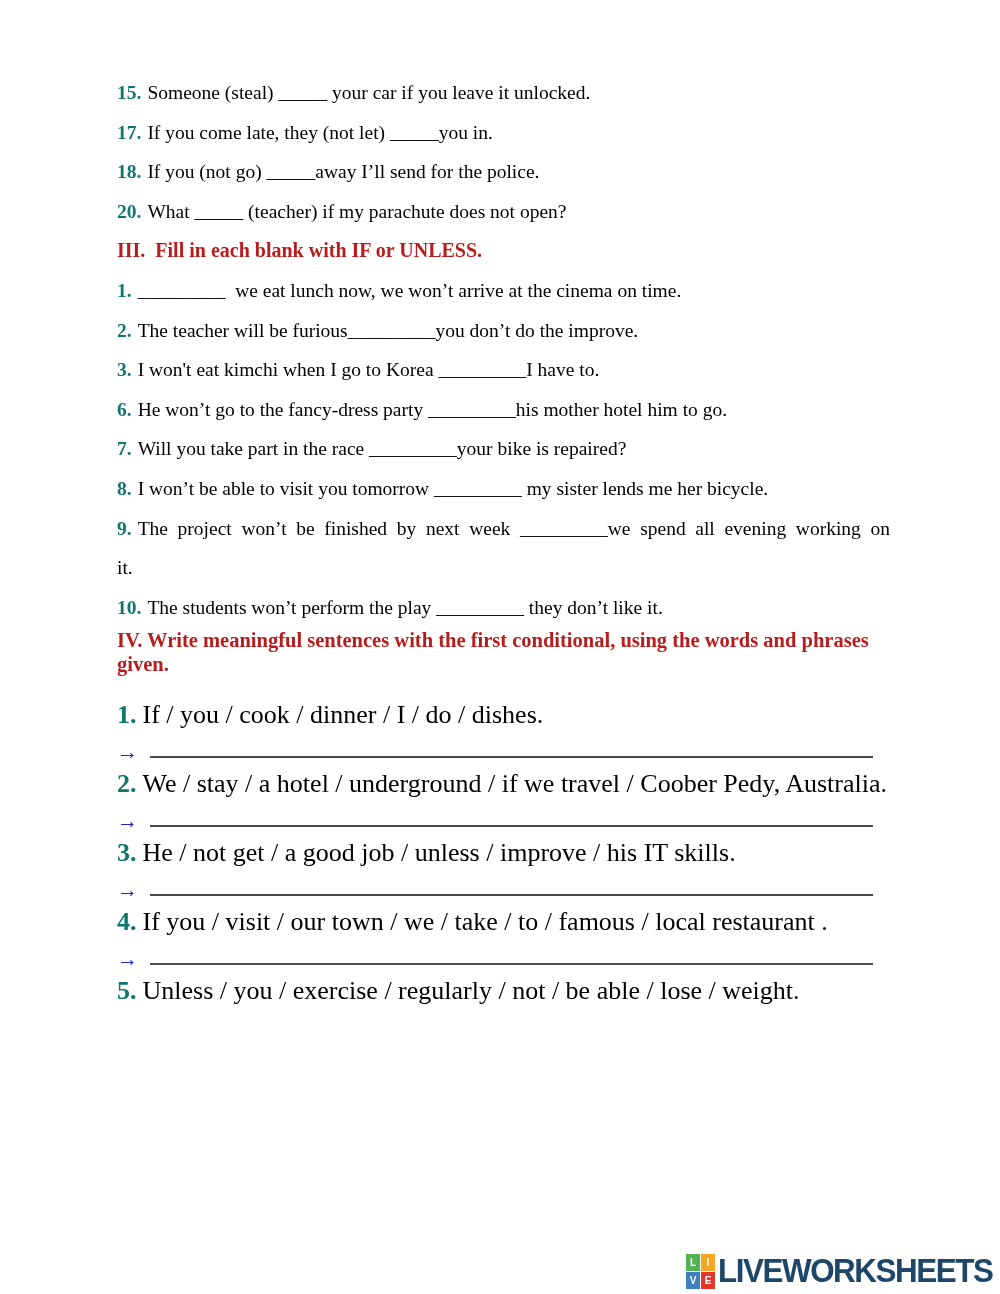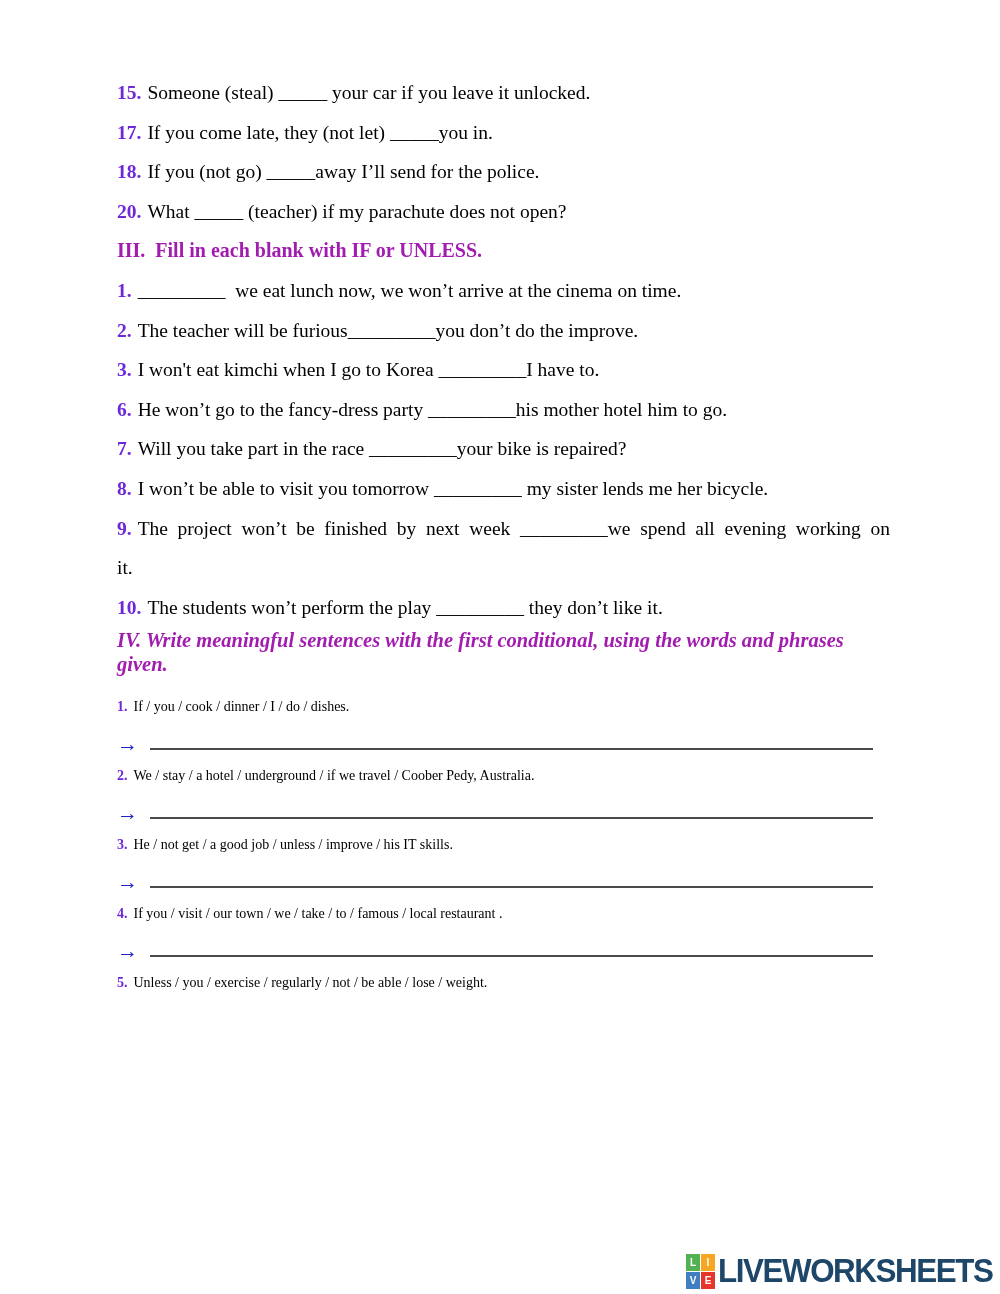--- a/index.html
+++ b/index.html
@@ -5,25 +5,25 @@
   html,body{margin:0;padding:0;}
   body{
     width:1000px;height:1294px;background:#ffffff;overflow:hidden;position:relative;
     font-family:"Liberation Serif", serif;color:#000;
   }
   .sheet{position:absolute;left:117px;top:73px;width:773px;}
   .item{font-size:19.5px;line-height:39.6px;}
   .one{white-space:pre;}
   .wrapj{text-align:justify;}
   .stretch{word-spacing:4.5px;}
-  .num{font-weight:bold;color:#6d28d9;margin-right:6px;}
-  .heading{font-weight:bold;color:#a21caf;}
+  .num{font-weight:bold;color:#0f766e;margin-right:6px;}
+  .heading{font-weight:bold;color:#b91c1c;}
   .h3{font-size:20px;line-height:39.6px;white-space:pre;}
-  .h4{font-size:20.5px;line-height:23.5px;margin:2px 0 14px 0;font-style:italic;}
-  .ex4-item{font-size:14px;line-height:34.5px;white-space:pre;}
+  .h4{font-size:20.5px;line-height:23.5px;margin:2px 0 22px 0;}
+  .ex4-item{font-size:26px;line-height:34.5px;white-space:pre;}
   .arrow-row{display:flex;height:34.5px;align-items:flex-end;}
   .arrow{color:#2222c4;font-weight:bold;font-size:21px;width:33px;line-height:30px;}
   .ans-line{flex:1;margin:0 17px 9px 0;border-bottom:2px solid #4a4a4a;}
   .logo{position:absolute;left:686px;top:1253px;display:flex;align-items:center;}
   .logo-icon{display:grid;grid-template-columns:14px 14px;grid-auto-rows:17px;gap:1px;margin-right:3px;}
   .tile{display:flex;align-items:center;justify-content:center;color:#fff;
         font-family:"Liberation Sans",sans-serif;font-weight:bold;font-size:10px;}
   .logo-text{font-family:"Liberation Sans",sans-serif;font-weight:bold;font-size:33px;
         letter-spacing:-1.5px;color:#1d4668;transform:scaleX(0.95);transform-origin:left center;
         line-height:36px;}

